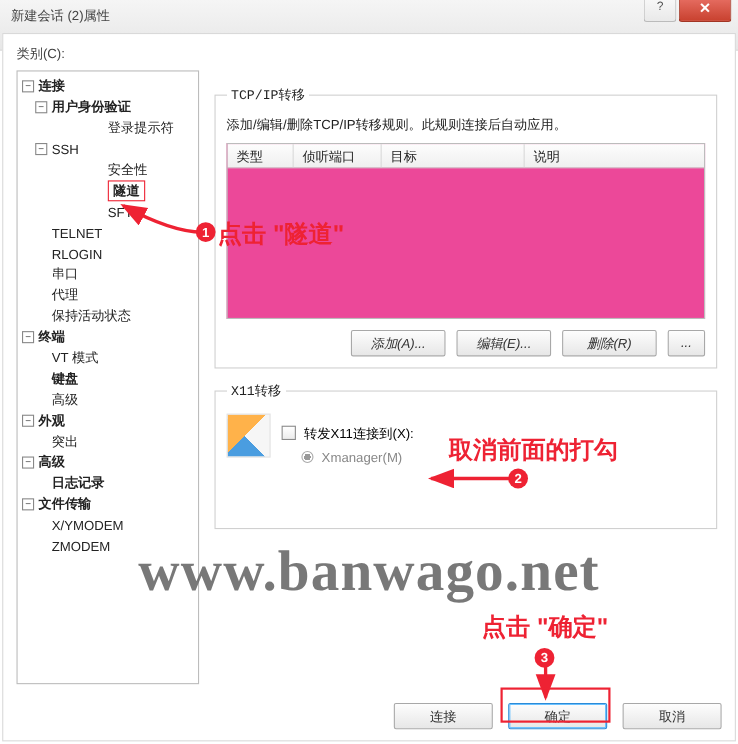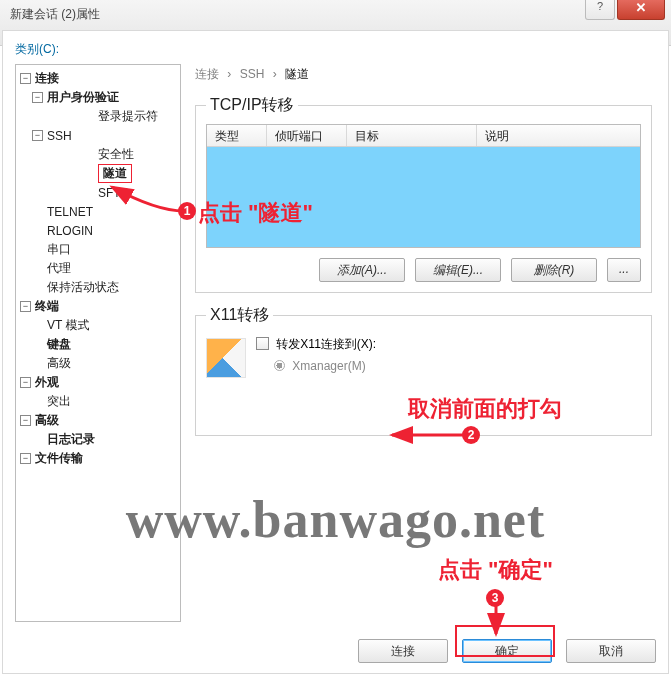--- a/index.html
+++ b/index.html
@@ -57,21 +57,21 @@
   }
 
   .client {
     position: absolute;
     left: 2px; right: 2px;
     top: 30px; bottom: 2px;
     background: #fff;
     border: 1px solid #d9d9d9;
     padding: 10px 12px 12px 12px;
   }
-  .cat-label { color:#0369a1; }
+  .cat-label { color:#404040; }
 
   .layout {
     display:flex;
     margin-top:6px;
     height: 558px;
   }
 
   
   .tree {
     width: 166px;
@@ -119,28 +119,28 @@
   }
   .crumbs { color:#808080; }
   .crumbs .sep { margin:0 5px; color:#808080; }
   .crumbs .active { color:#111; }
 
   fieldset.grp {
     border:1px solid #d0d0d0;
     margin:12px 0 0 0;
     padding:8px 10px 10px 10px;
   }
-  fieldset.grp > legend { color:#222; padding:0 4px; font-size:16px; }
+  fieldset.grp > legend { color:#222; padding:0 4px; font-size:12px;font-family:Liberation Mono, monospace; }
 
   .desc { color:#222; margin:2px 0 8px 0; }
 
   .listview {
     border:1px solid #bcbcbc;
-    height:124px;
-    background:#7dd3fc;
+    height:160px;
+    background:#ec4899;
   }
   .lv-head {
     display:flex;
     background:linear-gradient(#fdfdfd,#efefef);
     border-bottom:1px solid #d3d3d3;
     height:22px;
   }
   .lv-col {
     border-right:1px solid #d9d9d9;
     padding:3px 8px 0 8px;
@@ -394,35 +394,43 @@
                   <span class="lbl bold">日志记录</span>
                 </div>
               </li>
           </ul>
         </li>
         <li>
             <div class="node">
               <span class="exp">−</span>
               <span class="lbl bold">文件传输</span>
             </div>
+          <ul>
+            <li>
+                <div class="node indent1">
+                  <span class="exp none"></span>
+                  <span class="lbl">X/YMODEM</span>
+                </div>
+              </li>
+            <li>
+                <div class="node indent1">
+                  <span class="exp none"></span>
+                  <span class="lbl">ZMODEM</span>
+                </div>
+              </li>
+          </ul>
         </li>
       </ul>
     </div>
 
     <div class="right">
-      <div class="crumbs">
-        <span>连接</span>
-        <span class="sep">›</span>
-        <span>SSH</span>
-        <span class="sep">›</span>
-        <span class="active">隧道</span>
-      </div>
 
       <fieldset class="grp">
         <legend>TCP/IP转移</legend>
+        <div class="desc">添加/编辑/删除TCP/IP转移规则。此规则连接后自动应用。</div>
         <div class="listview">
           <div class="lv-head">
             <div class="lv-col" style="width:60px">类型</div>
             <div class="lv-col" style="width:80px">侦听端口</div>
             <div class="lv-col" style="width:130px">目标</div>
             <div class="lv-col" style="flex:1;border-right:none">说明</div>
           </div>
         </div>
         <div class="tb-row">
           <div class="win-btn">添加(A)...</div>
@@ -430,21 +438,21 @@
           <div class="win-btn">删除(R)</div>
           <div class="win-btn small">...</div>
         </div>
       </fieldset>
 
       <fieldset class="grp" style="padding-bottom:57px">
         <legend>X11转移</legend>
         <div class="x11-inner">
           <div class="x11-icon"></div>
           <div>
-            <div style="margin-top:2px">
+            <div style="margin-top:14px">
               <span class="cb"></span>
               <span>转发X11连接到(X):</span>
             </div>
             <div class="radio" style="margin:6px 0 0 18px">
               <span style="display:inline-block;width:11px;height:11px;border:1px solid #aaa;border-radius:50%;vertical-align:-1px;margin-right:4px;background:radial-gradient(circle at 50% 50%, #999 0 3px, #fff 3px);"></span>
               <span>Xmanager(M)</span>
             </div>
           </div>
         </div>
       </fieldset>

